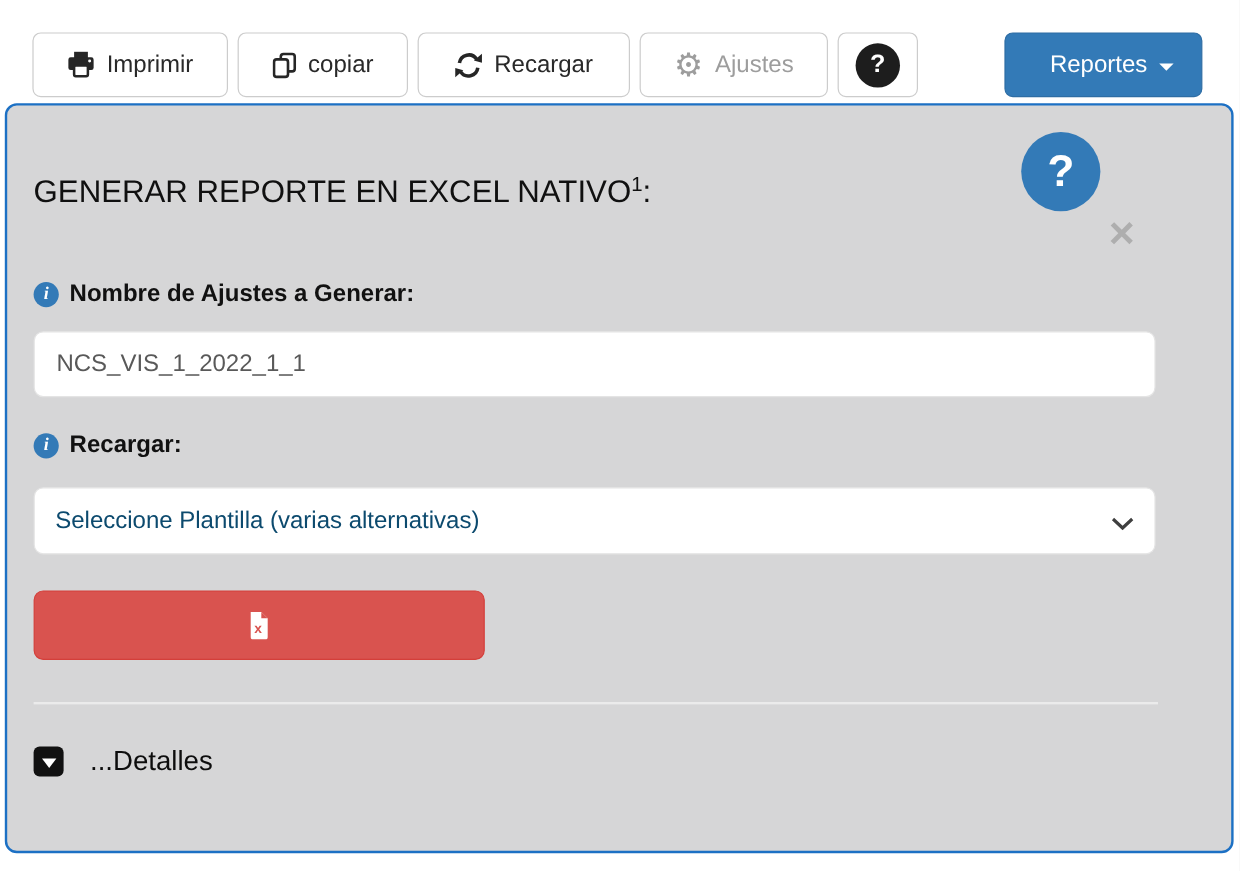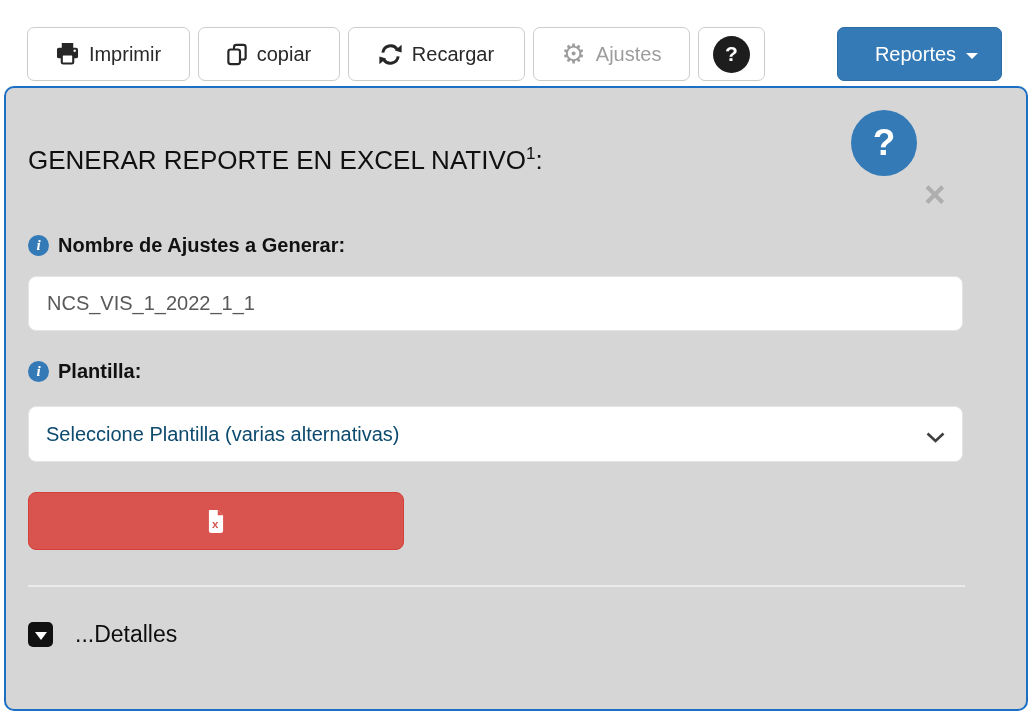--- a/index.html
+++ b/index.html
@@ -168,21 +168,21 @@
   <div class="close-x">×</div>
 
   <div class="field-label" style="top:146px;">
     <span class="info-badge">i</span>
     <span>Nombre de Ajustes a Generar:</span>
   </div>
   <input class="text-input" type="text" value="NCS_VIS_1_2022_1_1" style="">
 
   <div class="field-label" style="top:272px;">
     <span class="info-badge">i</span>
-    <span>Plantilla:</span>
+    <span>Recargar:</span>
   </div>
   <div class="select-wrap">
     <select class="select-box">
       <option>Seleccione Plantilla (varias alternativas)</option>
     </select>
     <span class="select-chevron">
       <svg width="19" height="11" viewBox="0 0 19 11">
         <polyline points="1.5,1.5 9.5,9 17.5,1.5" fill="none" stroke="#3f3f3f" stroke-width="2.6"></polyline>
       </svg>
     </span>

